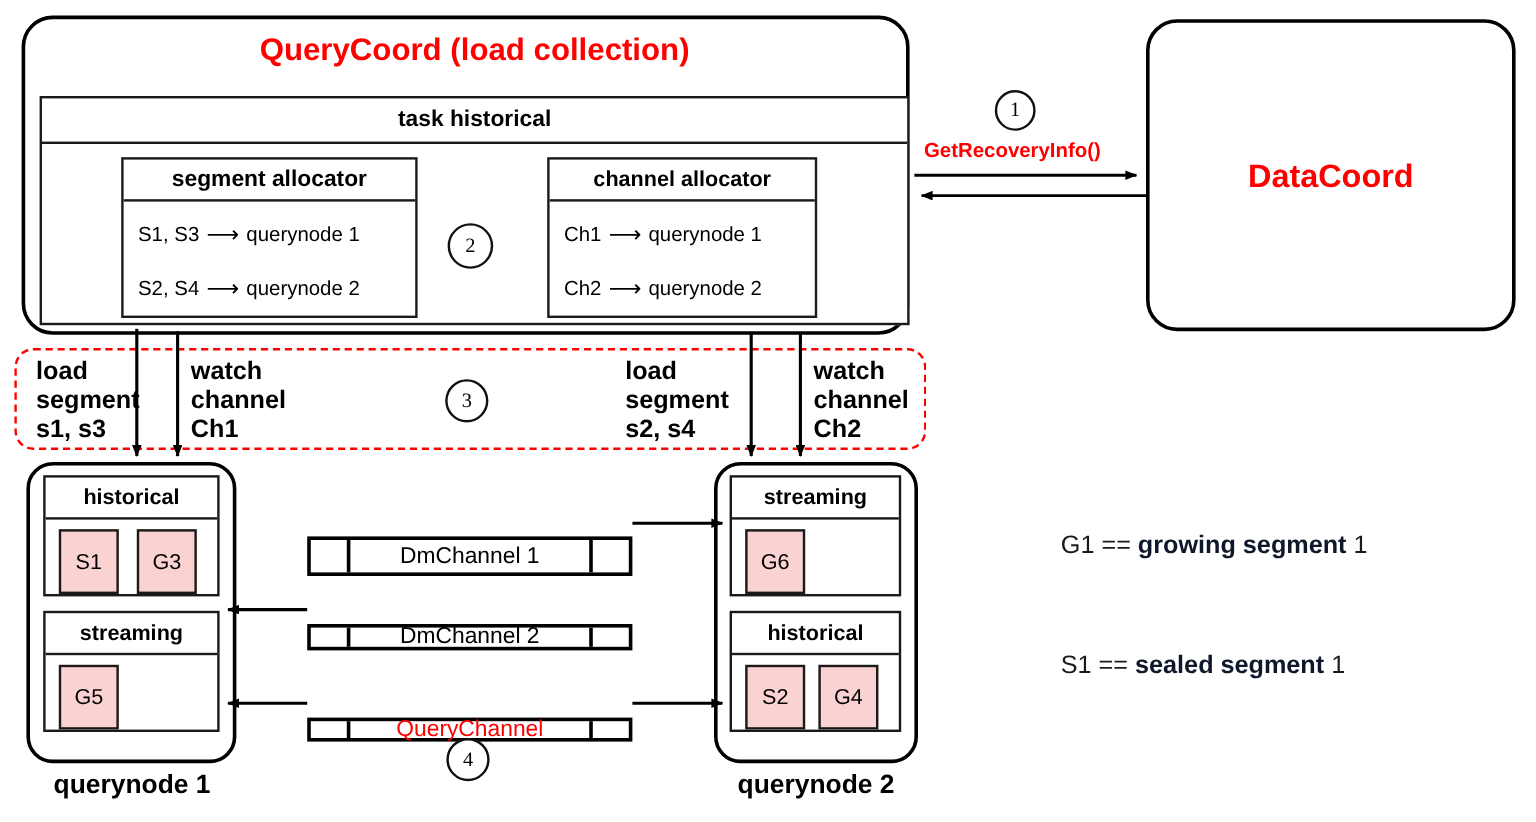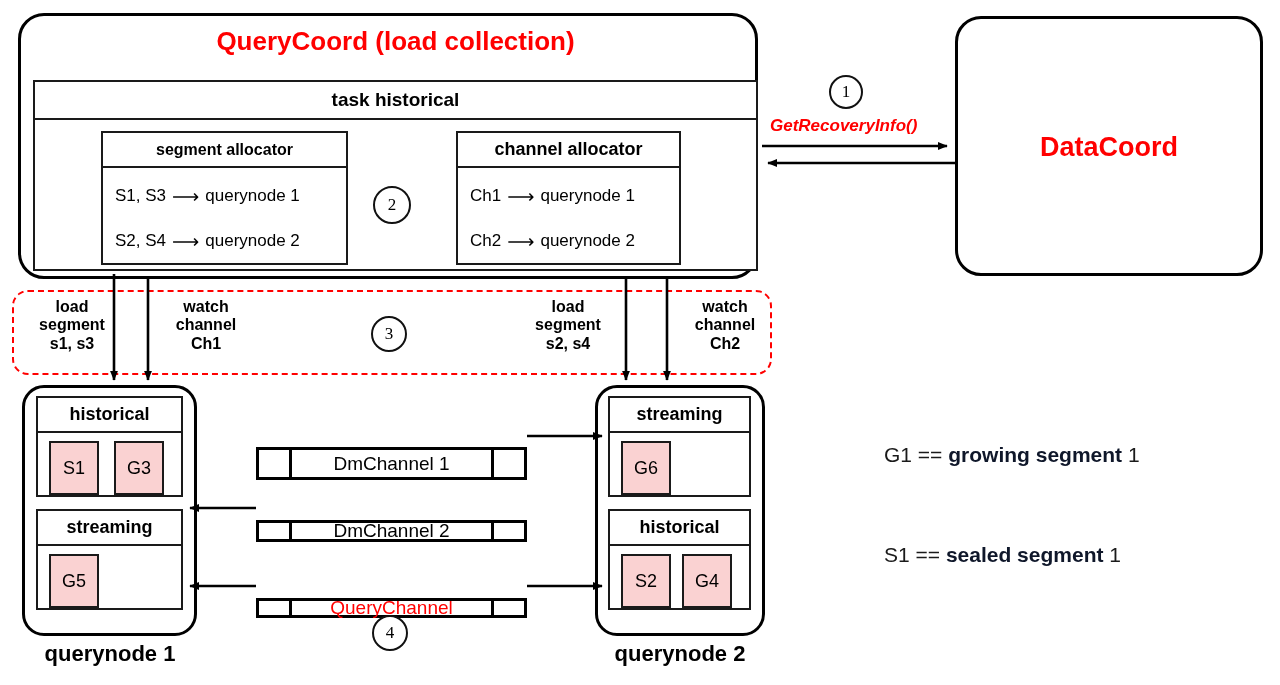--- a/index.html
+++ b/index.html
@@ -75,24 +75,23 @@
   }
 
   
   .dashed-region {
     border: 2.5px dashed #ff0000;
     border-radius: 16px;
     background: transparent;
   }
   .step-label {
     font-weight: bold;
-    font-size: 16px;
+    font-size: 21px;
     line-height: 1.15;
     color: #000;
-    text-align: center;
     white-space: nowrap;
   }
 
   
   .seg-chip {
     border: 2px solid #1a1a1a;
     background: #fad2d2;
     display: flex;
     align-items: center;
     justify-content: center;
@@ -160,21 +159,21 @@
   <div class="abs coord-box" style="left:18px; top:13px; width:740px; height:266px;">
   </div>
   <div class="abs coord-title" style="left:18px; top:26px; width:740px; font-size:26px;padding-left:15px;">QueryCoord (load collection)</div>
 
   <div class="abs panel" style="left:33px; top:80px; width:725px; height:191px;">
     <div class="panel-head" style="height:36px; font-size:19px;">task historical</div>
     <div class="panel-body" style="height:151px; position:relative;"></div>
   </div>
 
   <div class="abs panel" style="left:101px; top:131px; width:247px; height:134px;">
-    <div class="panel-head" style="height:33px; font-size:16px;">segment allocator</div>
+    <div class="panel-head" style="height:33px; font-size:19px;">segment allocator</div>
     <div class="panel-body" style="height:99px; position:relative;">
       <div class="alloc-row abs" style="left:12px; top:18px;">
         <span>S1, S3</span>
         <span class="alloc-arrow">⟶</span>
         <span>querynode 1</span>
       </div>
       <div class="alloc-row abs" style="left:12px; top:63px;">
         <span>S2, S4</span>
         <span class="alloc-arrow">⟶</span>
         <span>querynode 2</span>
@@ -197,21 +196,21 @@
       </div>
     </div>
   </div>
 
   <div class="abs badge" style="left:373px; top:186px; width:38px; height:38px;">2</div>
 
   <div class="abs coord-box" style="left:955px; top:16px; width:308px; height:260px;"></div>
   <div class="abs coord-title" style="left:955px; top:132px; width:308px; font-size:27px;">DataCoord</div>
 
   <div class="abs badge" style="left:829px; top:75px; width:34px; height:34px;">1</div>
-  <div class="abs rpc-label" style="left:770px; top:116px;font-style:italic;">GetRecoveryInfo()</div>
+  <div class="abs rpc-label" style="left:770px; top:116px;">GetRecoveryInfo()</div>
 
   <div class="abs dashed-region" style="left:12px; top:290px; width:760px; height:85px;"></div>
 
   <div class="abs step-label" style="left:30px; top:298px; width:84px;">
     <div>load</div>
     <div>segment</div>
     <div>s1, s3</div>
   </div>
 
   <div class="abs step-label" style="left:159px; top:298px; width:94px;">

